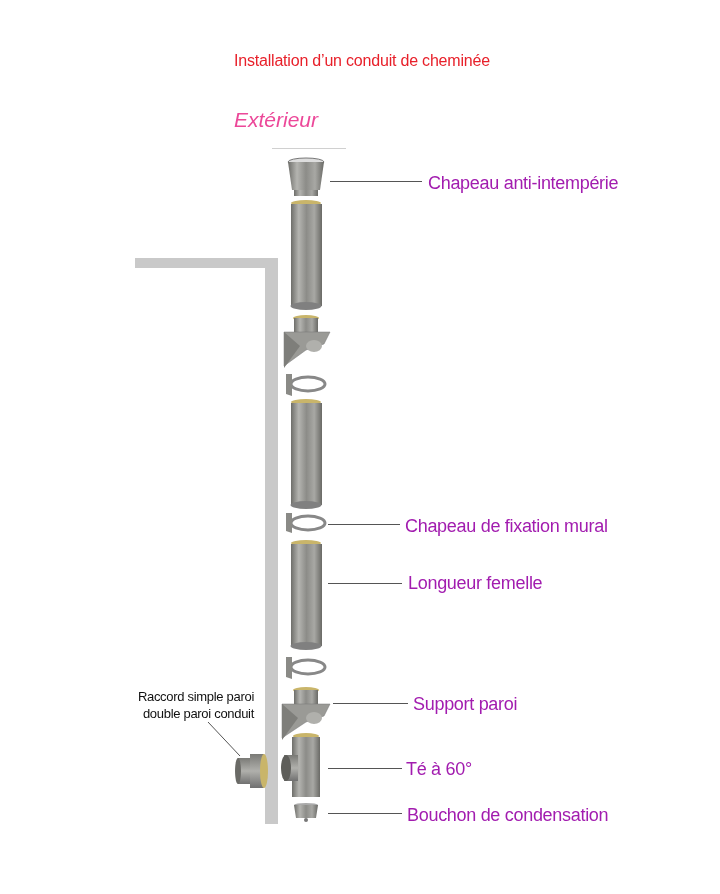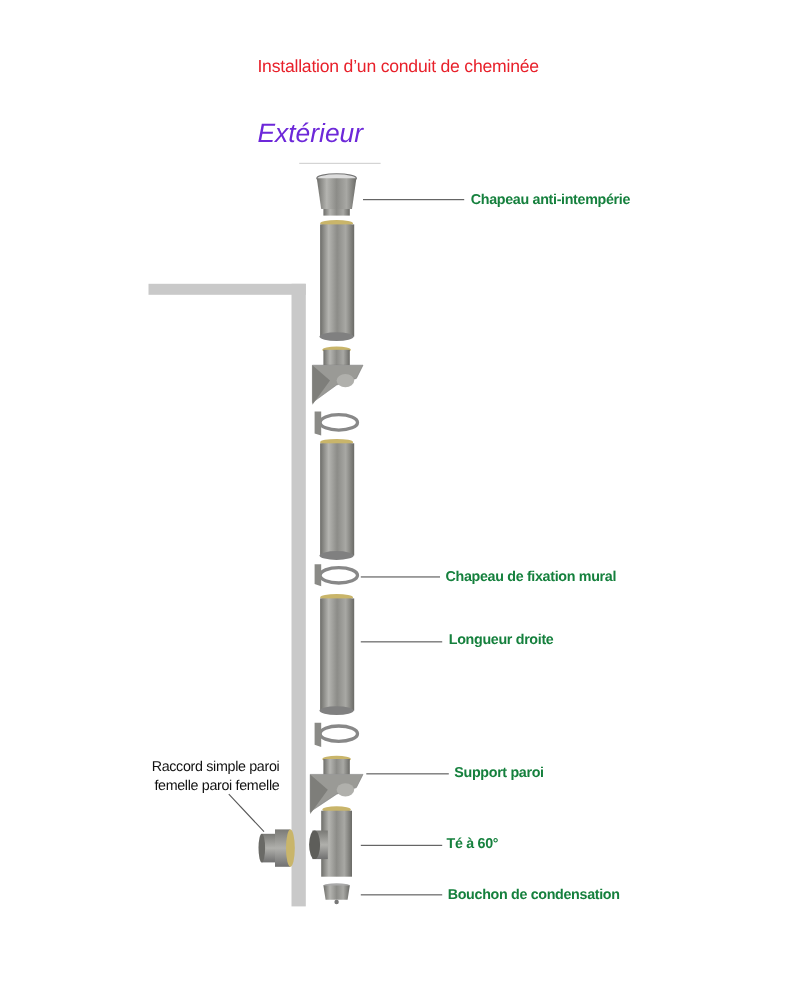--- a/index.html
+++ b/index.html
@@ -1,21 +1,21 @@
 <!DOCTYPE html>
 <html><head>
 <meta charset="utf-8">
 <style>
   html, body { margin:0; padding:0; background:#ffffff; }
   body { width:720px; height:894px; position:relative; overflow:hidden;
          font-family:"Liberation Sans", sans-serif; }
   .abs { position:absolute;text-align:center; }
   .title { left:234px; top:52px; font-size:16px; color:#e8202a; letter-spacing:-0.2px; }
-  .subtitle { left:234px; top:108px; font-size:24px; font-style:italic; color:#6d28d9; }
-  .label { font-size:13px; color:#15803d; letter-spacing:-0.3px; white-space:nowrap;font-weight:bold; }
+  .subtitle { left:234px; top:108px; font-size:21px; font-style:italic; color:#ec4899; }
+  .label { font-size:18px; color:#a21caf; letter-spacing:-0.3px; white-space:nowrap; }
   .leader { height:1px; background:#555; }
   .wall { background:#c9c9c9; }
   .topline { left:272px; top:148px; width:74px; height:1px; background:#d0d0d0; }
   svg { position:absolute; left:0; top:0; }
   .raccord-label { left:124px; top:688px; width:130px; text-align:right; font-size:13px; line-height:17px; color:#111; letter-spacing:-0.3px; }
 </style>
 </head>
 <body>
 
 <div class="abs title">Installation d’un conduit de cheminée</div>
@@ -119,27 +119,27 @@
   <line x1="208" y1="722" x2="240" y2="756" stroke="#555" stroke-width="1"></line>
 </svg>
 
 <div class="abs leader" style="left:330px;top:181px;width:92px;"></div>
 <div class="abs label" style="left:428px;top:173px;">Chapeau anti-intempérie</div>
 
 <div class="abs leader" style="left:328px;top:524px;width:72px;"></div>
 <div class="abs label" style="left:405px;top:516px;">Chapeau de fixation mural</div>
 
 <div class="abs leader" style="left:328px;top:583px;width:74px;"></div>
-<div class="abs label" style="left:408px;top:573px;">Longueur droite</div>
+<div class="abs label" style="left:408px;top:573px;">Longueur femelle</div>
 
 <div class="abs leader" style="left:333px;top:703px;width:75px;"></div>
 <div class="abs label" style="left:413px;top:694px;">Support paroi</div>
 
 <div class="abs leader" style="left:328px;top:768px;width:74px;"></div>
 <div class="abs label" style="left:406px;top:759px;">Té à 60°</div>
 
 <div class="abs leader" style="left:328px;top:813px;width:74px;"></div>
 <div class="abs label" style="left:407px;top:805px;">Bouchon de condensation</div>
 
 <div class="abs raccord-label">
   <div>Raccord simple paroi</div>
-  <div>femelle paroi femelle</div>
+  <div>double paroi conduit</div>
 </div>
 
 </body></html>

